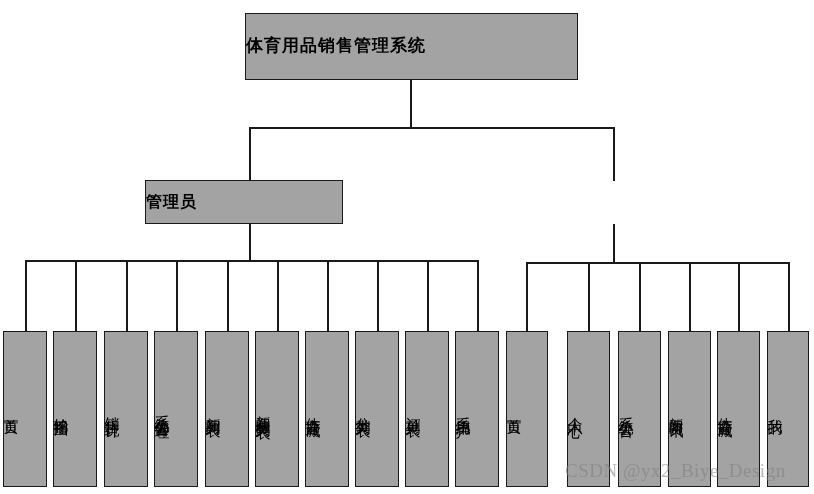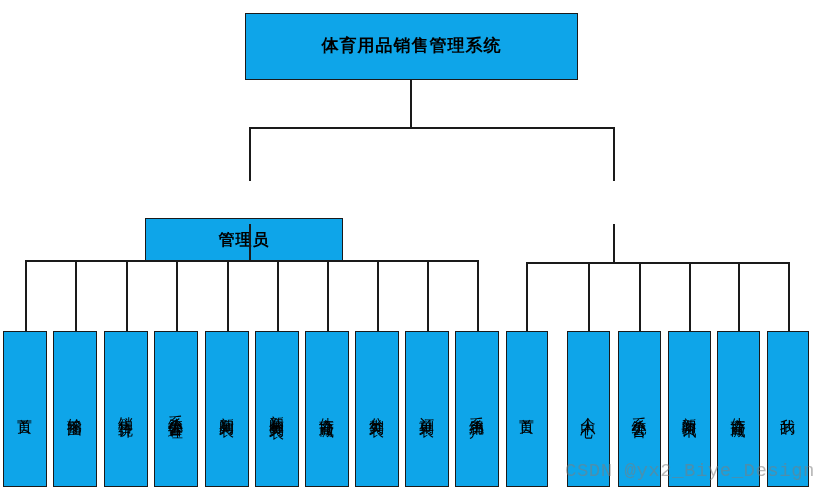--- a/index.html
+++ b/index.html
@@ -14,37 +14,35 @@
     position: relative;
     width: 814px;
     height: 494px;
     background: #ffffff;
     overflow: hidden;
   }
   .node {
     position: absolute;
     box-sizing: border-box;
     border: 1.6px solid #1a1a1a;
-    background: #0ea5e9;
+    background: #a3a3a3;
     display: flex;
     align-items: center;
-    justify-content: center;
     color: #000000;
     line-height: 1.18;
   }
   .node.root {
     font-size: 17px;
     font-weight: 600;
     letter-spacing: 1px;
   }
   .node.level2 {
     font-size: 16px;
     font-weight: 600;
     letter-spacing: 1px;
-    margin-top: 38px;
   }
   .node.leaf {
     font-size: 15px;
     font-weight: 500;
     padding: 4px 0;
   }
   .vtext {
     writing-mode: vertical-rl;
     text-orientation: upright;
     letter-spacing: 2px;
@@ -56,21 +54,21 @@
     background: #1a1a1a;
   }
   .line.h { height: 1.6px; }
   .line.v { width: 1.6px; }
   .watermark {
     position: absolute;
     color: rgba(125,125,125,0.55);
     font-size: 19px;
     letter-spacing: 0.5px;
     white-space: nowrap;
-    font-family: Liberation Mono, monospace;
+    font-family: Liberation Serif, serif;
     pointer-events: none;
   }
 </style>
 </head>
 <body>
 
 <div id="canvas">
 
   <div class="node root" style="left:245px; top:13px; width:333px; height:67px;">
     <span>体育用品销售管理系统</span>

